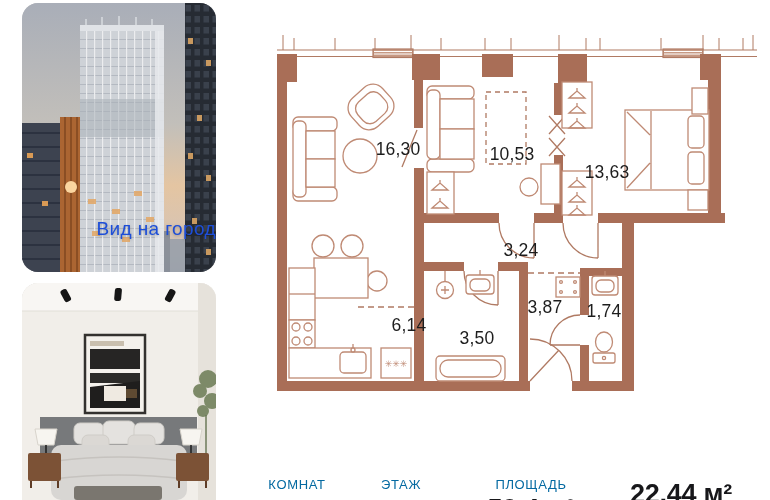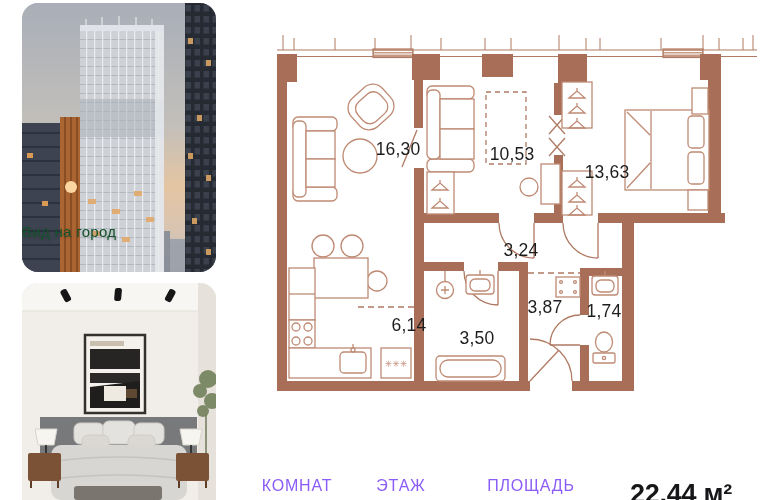--- a/index.html
+++ b/index.html
@@ -2,26 +2,26 @@
 <html><head>
 <meta charset="utf-8">
 <style>
   html,body{margin:0;padding:0}
   body{width:770px;height:500px;overflow:hidden;background:#fff;position:relative;
        font-family:"Liberation Sans",sans-serif}
   .card{position:absolute;left:22px;width:194px;border-radius:16px;overflow:hidden;background:#ccc}
   #card-city{top:3px;height:269px}
   #card-bedroom{top:283px;height:217px;border-radius:16px 16px 0 0}
   .card svg{display:block}
-  .photo-caption{position:absolute;left:0;right:0;bottom:32px;text-align:left;color:#14532d;
-       font-size:15px;font-weight:500;letter-spacing:.02em;text-shadow:0 1px 3px rgba(0,0,0,.25)}
+  .photo-caption{position:absolute;left:0;right:0;bottom:32px;text-align:right;color:#1d4ed8;
+       font-size:19px;font-weight:500;letter-spacing:.02em;text-shadow:0 1px 3px rgba(0,0,0,.25)}
   #floorplan{position:absolute;left:250px;top:0;width:520px;height:460px}
   .room-label{font-size:17.5px;fill:#1d1d1d;letter-spacing:.01em}
   .sumcol{position:absolute;top:477px;transform:translateX(-50%);text-align:center;white-space:nowrap}
-  .sum-label{font-size:16px;color:#8b5cf6;letter-spacing:.05em}
+  .sum-label{font-size:13px;color:#0369a1;letter-spacing:.05em}
   .sum-value-sm{margin-top:4px;font-size:22px;color:#b6b6bc;font-weight:500}
   .sum-value-lg{margin-top:2px;font-size:27px;color:#17171a;font-weight:700;letter-spacing:-.01em}
 </style>
 </head>
 <body>
 
 <div class="card" id="card-city">
   <svg width="194" height="269" viewBox="0 0 194 269">
     <defs>
       <linearGradient id="sky" x1="0" y1="0" x2="0" y2="1">

